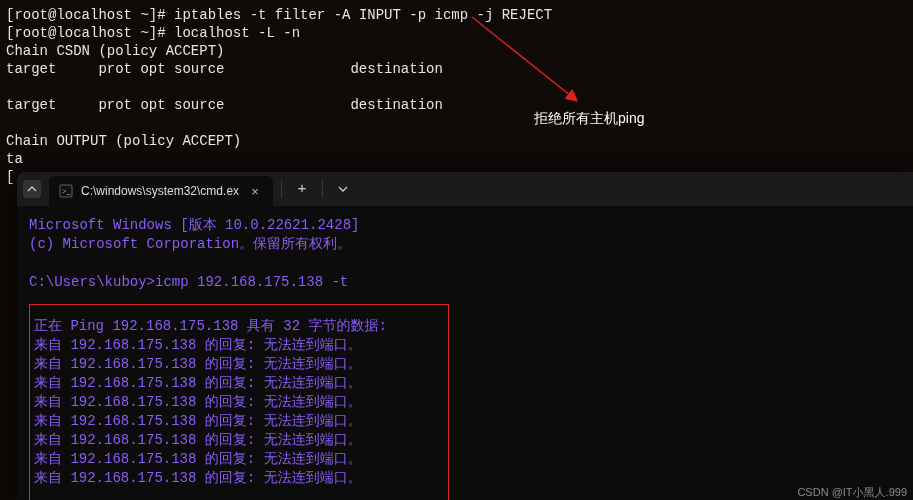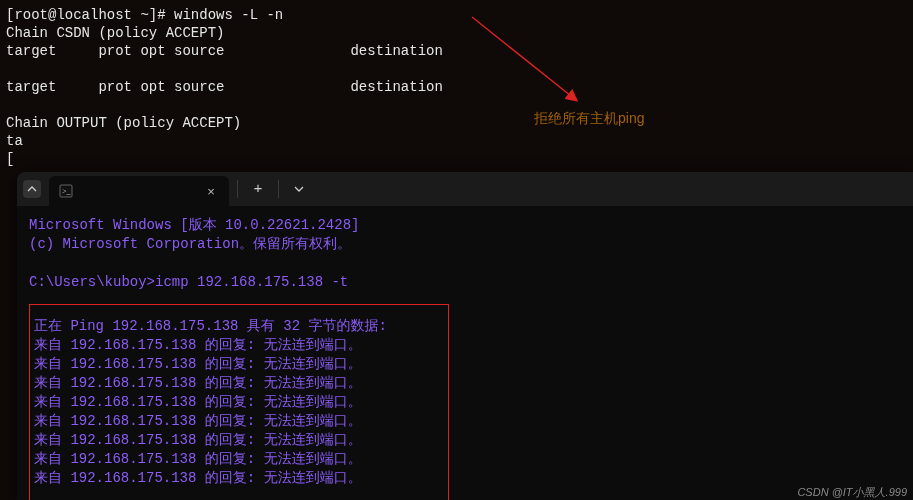--- a/index.html
+++ b/index.html
@@ -4,21 +4,21 @@
 <style>
   * { margin: 0; padding: 0; box-sizing: border-box; }
   html, body { width: 913px; height: 500px; overflow: hidden; background: #000; font-family: "Consolas", "Courier New", monospace; }
   .bg-term {
     position: absolute; left: 0; top: 0; width: 913px; height: 500px;
     background: #0f0908; color: #e6e6e6; font-size: 14px; line-height: 18px;
     padding: 6px 6px;
   }
   .bg-term .line { white-space: pre; }
   .annot1 {
-    position: absolute; left: 534px; top: 110px; color: #a16207; font-size: 14px;
+    position: absolute; left: 534px; top: 110px; color: #ffffff; font-size: 14px;
     font-family: "Microsoft YaHei", sans-serif;
   }
   .annot2 {
     position: absolute; left: 530px; top: 466px; color: #d22; font-size: 14px;
     font-family: "Microsoft YaHei", sans-serif;
   }
   svg.arrows { position: absolute; left: 0; top: 0; pointer-events: none; }
   .cmd-window {
     position: absolute; left: 17px; top: 172px; width: 896px; height: 328px;
     background: #0c0c0c; border-radius: 8px 0 0 0; overflow: hidden;
@@ -57,28 +57,28 @@
   }
   .cmd-body .line { white-space: pre; }
   .ping-box {
     border: 1px solid #d22; padding: 12px 4px; margin-top: 12px; display: inline-block;
     min-width: 420px;
   }
   .ping-box .line { white-space: pre; }
   .watermark {
     position: absolute; right: 6px; bottom: 0px; color: #8a8a8a; font-size: 11px;
     font-family: "Microsoft YaHei", sans-serif;
-    font-style: italic;
   }
 </style>
 </head>
 <body>
 
 <div class="bg-term">
-  <div class="line"><span>[root@localhost ~]#</span> <span>windows -L -n</span></div>
+  <div class="line"><span>[root@localhost ~]#</span> <span>iptables -t filter -A INPUT -p icmp -j REJECT</span></div>
+  <div class="line"><span>[root@localhost ~]#</span> <span>localhost -L -n</span></div>
   <div class="line">Chain CSDN (policy ACCEPT)</div>
   <div class="line">target     prot opt source               destination</div>
   <div class="line">&nbsp;</div>
   <div class="line">target     prot opt source               destination</div>
   <div class="line">&nbsp;</div>
   <div class="line">Chain OUTPUT (policy ACCEPT)</div>
   <div class="line">ta</div>
   <div class="line">[</div>
 </div>
 
@@ -102,20 +102,21 @@
           <path d="M1 7 L5 3 L9 7" stroke="#ccc" stroke-width="1.3" fill="none"></path>
         </svg>
     </div>
     <div class="tab">
       <span class="tab-icon">
         <svg width="14" height="14" viewBox="0 0 14 14">
             <rect x="1" y="1" width="12" height="12" rx="1" fill="#111" stroke="#777" stroke-width="0.8"></rect>
             <text x="3" y="10" font-size="8" fill="#ccc" font-family="Consolas">&gt;_</text>
           </svg>
       </span>
+      <span>C:\windows\system32\cmd.ex</span>
       <span class="tab-close">×</span>
     </div>
     <div class="tb-actions">
       <div class="tb-divider"></div>
       <div class="tb-btn">+</div>
       <div class="tb-divider"></div>
       <div class="tb-btn">
         <svg width="10" height="10" viewBox="0 0 10 10">
             <path d="M1 3 L5 7 L9 3" stroke="#ccc" stroke-width="1.3" fill="none"></path>
           </svg>

